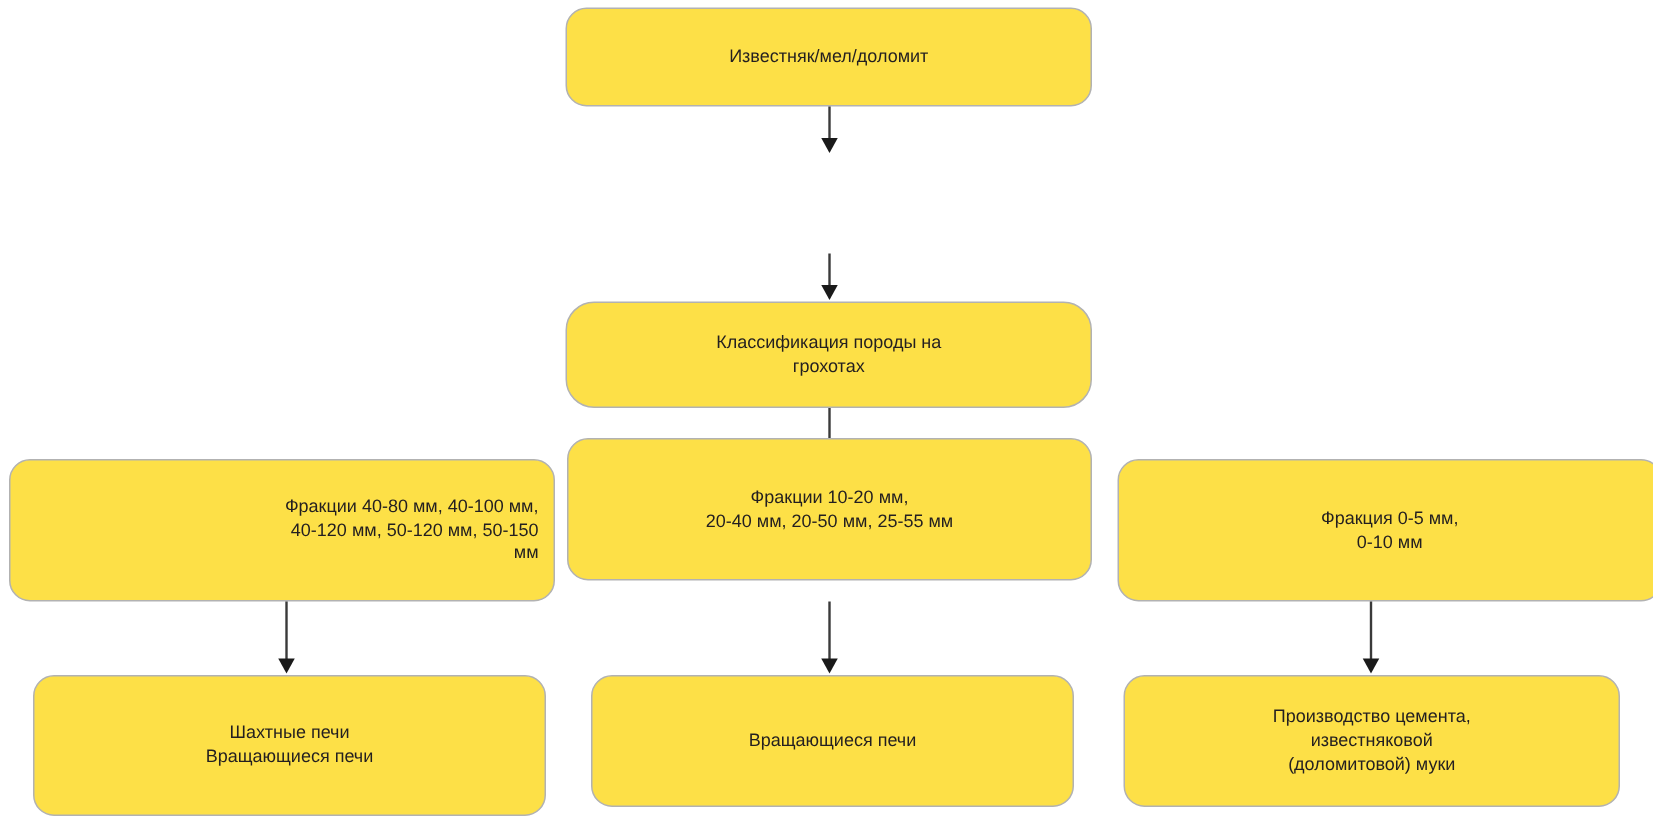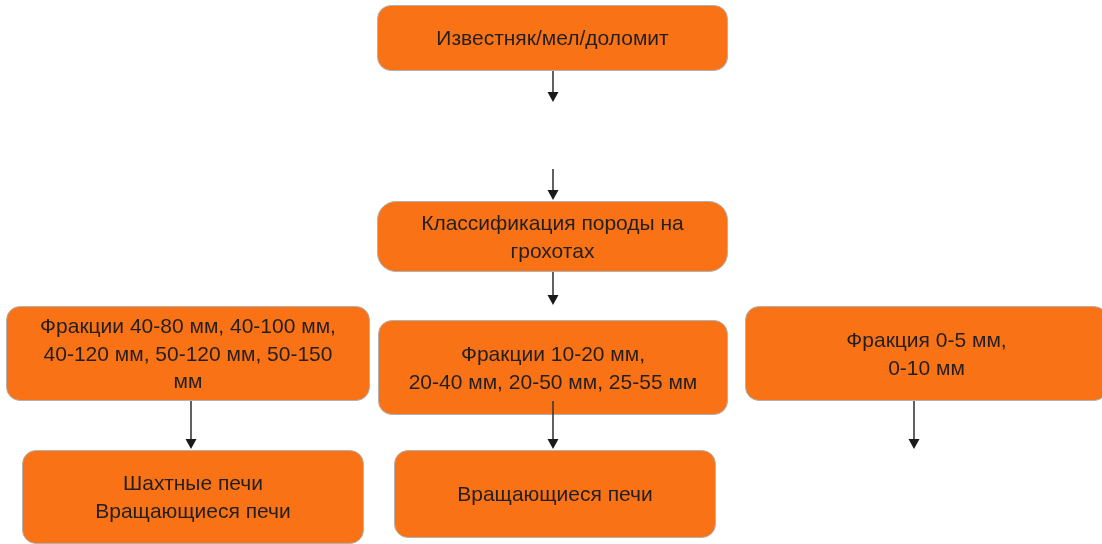--- a/index.html
+++ b/index.html
@@ -15,27 +15,27 @@
     width: 1102px;
     height: 544px;
     background: #ffffff;
     overflow: hidden;
   }
   .node {
     position: absolute;
     box-sizing: border-box;
     border: 1.6px solid #b2b2b2;
     border-radius: 14px;
-    background: #f97316;
+    background: #fde047;
     display: flex;
     align-items: center;
     justify-content: center;
     text-align: center;
     color: #231f20;
-    font-size: 21px;
+    font-size: 12px;
     line-height: 1.33;
     padding: 4px 10px;
     white-space: pre-line;
   }
   .node .label {
     display: block;
     width: 100%;
     white-space: pre-line;
   }
   .connector {
@@ -76,27 +76,27 @@
 грохотах</span>
   </div>
 
   <div class="connector" style="left:545px; top:272px; width:16px; height:34px;">
     <svg width="16" height="34" viewBox="0 0 16 34">
       <line x1="8" y1="0" x2="8" y2="25" stroke="#3a3a3a" stroke-width="1.6"></line>
       <polygon points="8,33 2.5,23 13.5,23" fill="#1a1a1a"></polygon>
     </svg>
   </div>
 
-  <div class="node" style="left:6px; top:306px; width:364px; height:95px;">
+  <div class="node" style="left:6px; top:306px; width:364px; height:95px;text-align:right;">
     <span class="label">Фракции 40-80 мм, 40-100 мм,
 40-120 мм, 50-120 мм, 50-150
 мм</span>
   </div>
 
-  <div class="node" style="left:378px; top:320px; width:350px; height:95px;align-items:center;">
+  <div class="node" style="left:378px; top:292px; width:350px; height:95px;align-items:center;">
     <span class="label">Фракции    10-20 мм,
 20-40 мм, 20-50 мм, 25-55 мм</span>
   </div>
 
   <div class="node" style="left:733px; top:306px; width:363px; height:95px;margin-left:12px;">
     <span class="label">Фракция 0-5 мм,
 0-10 мм</span>
   </div>
 
   <div class="connector" style="left:183px; top:401px; width:16px; height:49px;">
@@ -122,14 +122,19 @@
 
   <div class="node" style="left:22px; top:450px; width:342px; height:94px;">
     <span class="label">Шахтные печи
 Вращающиеся печи</span>
   </div>
 
   <div class="node" style="left:394px; top:450px; width:322px; height:88px;">
     <span class="label">Вращающиеся печи</span>
   </div>
 
+  <div class="node" style="left:749px; top:450px; width:331px; height:88px;">
+    <span class="label">Производство цемента,
+известняковой
+(доломитовой) муки</span>
+  </div>
 
 </div>
 
 </body></html>

